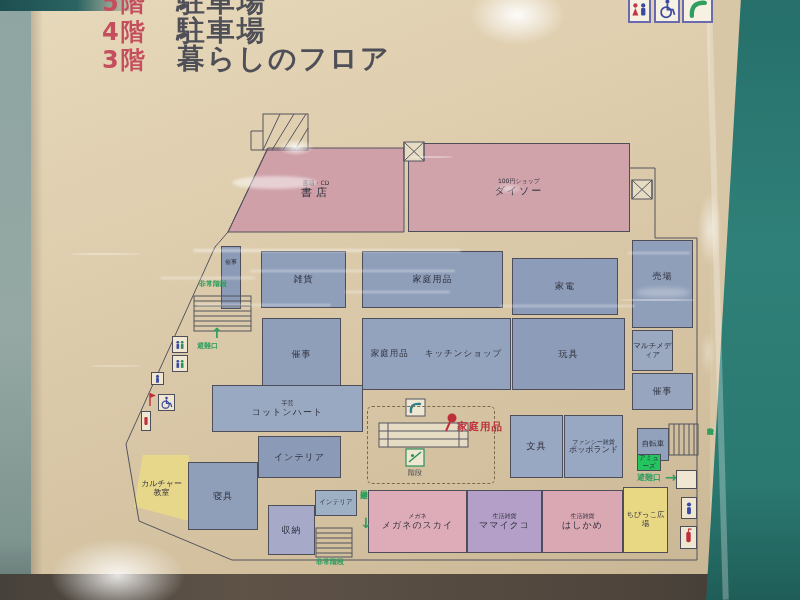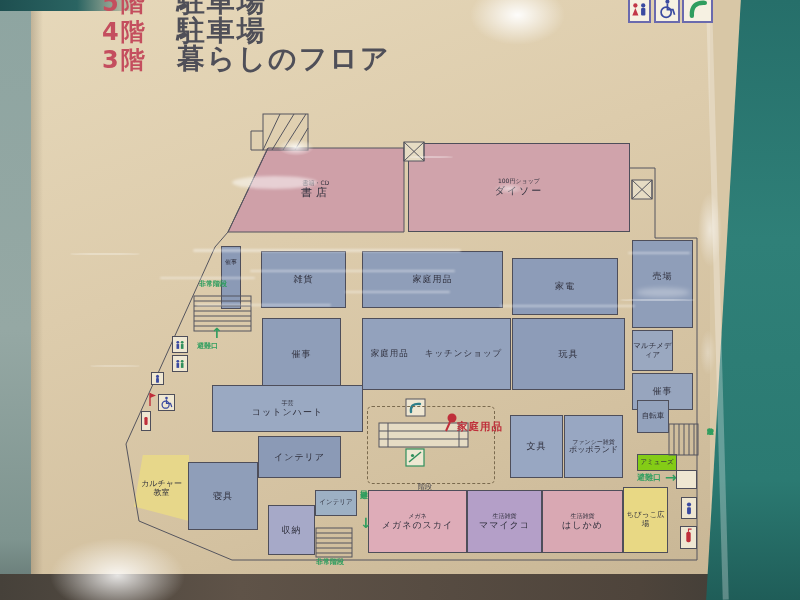--- a/index.html
+++ b/index.html
@@ -59,23 +59,23 @@
   .b-eventR{left:632px;top:373px;width:61px;height:37px;background:#97a5be;}
   .b-event2{left:262px;top:318px;width:79px;height:72px;background:#8f9eb9;}
   .b-house2{left:362px;top:318px;width:149px;height:72px;background:#93a2bd;flex-direction:row;gap:16px;}
   .b-house2 .nm{font-size:8.5px;}
   .b-toys{left:512px;top:318px;width:113px;height:72px;background:#8d9cb8;}
   .b-cotton{left:212px;top:385px;width:151px;height:47px;background:#9aa9c2;}
   .b-int1{left:258px;top:436px;width:83px;height:42px;background:#8b9ab6;}
   .b-bungu{left:510px;top:415px;width:53px;height:63px;background:#98a7c2;}
   .b-poppo{left:564px;top:415px;width:59px;height:63px;background:#98a7c2;}
   .b-poppo .nm{font-size:8px;letter-spacing:0;}
-  .b-bike{left:637px;top:400px;width:32px;height:33px;background:#93a2bc;}
+  .b-bike{left:637px;top:428px;width:32px;height:33px;background:#93a2bc;}
   .b-bike .nm{font-size:7.5px;letter-spacing:0;}
-  .b-amuse{left:637px;top:454px;width:40px;height:17px;background:#84cc16;}
+  .b-amuse{left:637px;top:454px;width:24px;height:17px;background:#22c55e;}
   .b-amuse .nm{font-size:6.5px;letter-spacing:0;}
   .b-culture{left:134px;top:455px;width:55px;height:66px;background:#e7d78a;border:none;
     clip-path:polygon(16% 0,100% 0,100% 100%,0 78%);}
   .b-culture .nm{font-size:8px;letter-spacing:0;width:44px;}
   .b-bed{left:188px;top:462px;width:70px;height:68px;background:#8f9eb9;}
   .b-stor{left:268px;top:505px;width:47px;height:50px;background:#a6a9c8;}
   .b-int2{left:315px;top:490px;width:42px;height:26px;background:#9db0c4;}
   .b-int2 .nm{font-size:6.5px;letter-spacing:0;}
   .b-megane{left:368px;top:490px;width:99px;height:63px;background:#deacb8;}
   .b-mama{left:467px;top:490px;width:75px;height:63px;background:#b49fc8;}
@@ -90,21 +90,21 @@
   .cur-loc{left:457px;top:420px;font-size:10.5px;font-weight:bold;color:#bf2f3a;letter-spacing:1px;}
   .stairs-label-left{left:191px;top:281px;}
   .evac-up-arrow{left:203px;top:326px;}
   .evac-up-label{left:189px;top:343px;}
   .stairs-label-bottom{left:308px;top:559px;}
   .evac-mid{left:352px;top:485px;height:32px;font-size:7.5px;}
   .evac-mid-arrow{left:352px;top:516px;}
   .evac-right-label{left:629px;top:474px;font-size:8px;}
   .evac-right-arrow{left:657px;top:470px;}
   .stairs-label-right{left:699px;top:423px;height:36px;font-size:6.5px;}
-  .kaidan-label{left:408px;top:468px;width:34px;text-align:center;font-size:7px;color:#3a3a44;margin-top:14px;}
+  .kaidan-label{left:398px;top:468px;width:34px;text-align:center;font-size:7px;color:#3a3a44;}
   
   .ibox{box-sizing:border-box;border:1px solid #4e4e5a;background:#efe7d2;}
   .ibox svg{display:block;width:100%;height:100%;}
   .el1{left:172px;top:336px;width:16px;height:17px;}
   .el2{left:172px;top:355px;width:16px;height:17px;}
   .pbox{left:151px;top:372px;width:13px;height:13px;}
   .wbox{left:158px;top:394px;width:17px;height:17px;}
   .redflag{left:148px;top:392px;width:8px;height:15px;border:none;background:none;}
   .redbox{left:141px;top:411px;width:10px;height:20px;}
   .rbox1{left:676px;top:470px;width:21px;height:19px;}

